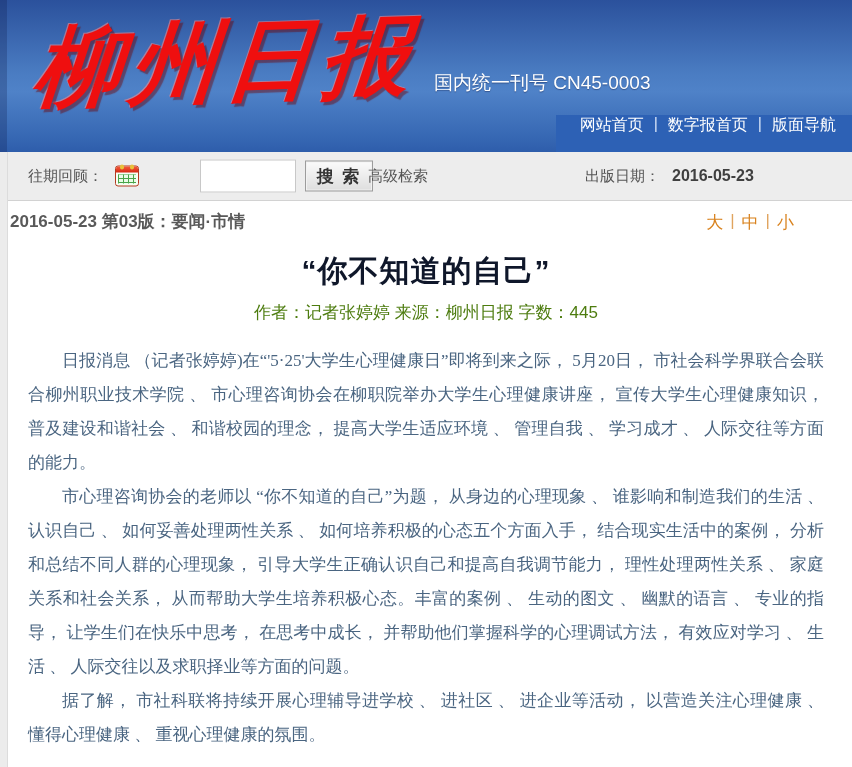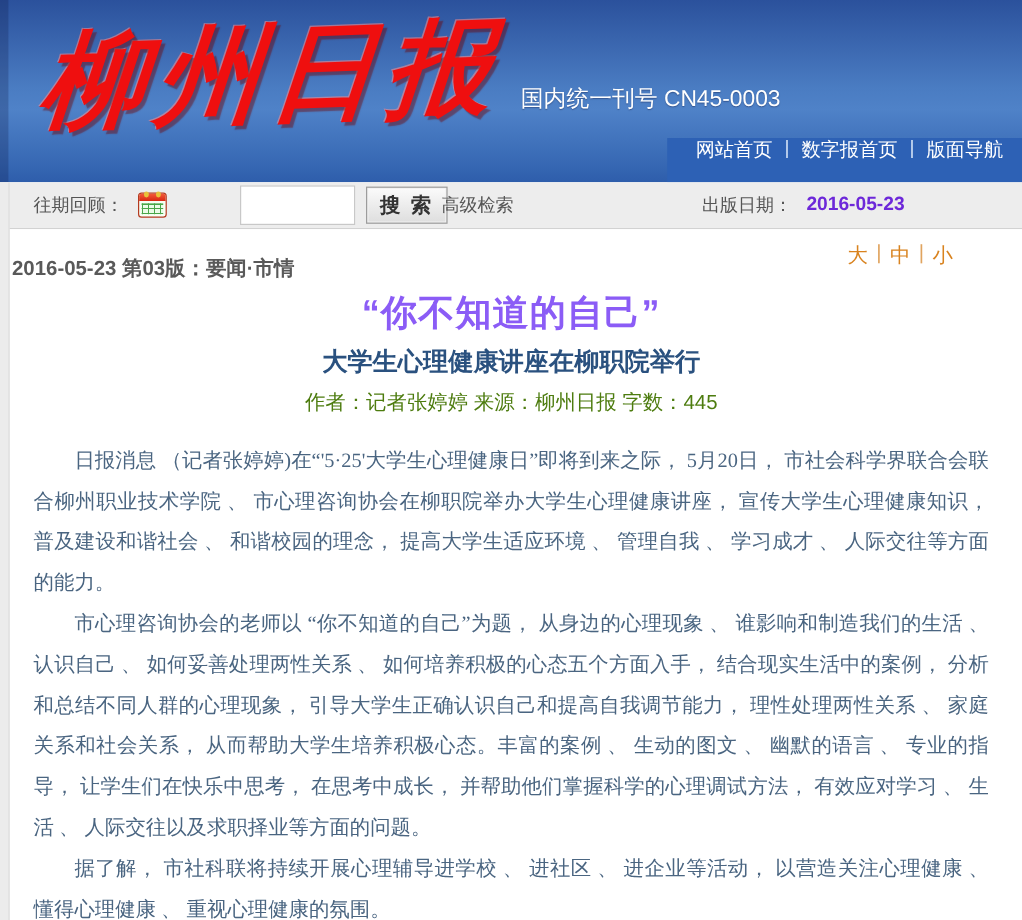--- a/index.html
+++ b/index.html
@@ -22,21 +22,21 @@
     color:#fff; font-size:16px; }
   .mast-nav a { color:#fff; text-decoration:none; cursor:pointer; }
   .mast-nav .sep { color:#d4e2f7; }
 
   
   .below { position:relative; width:852px; height:615px; background:#fff; }
   .below::before { content:""; position:absolute; left:0; top:0; bottom:0; width:7px;
     background:#ececec; border-right:1px solid #dcdcdc; z-index:5; }
 
   
-  .toolbar { position:relative; height:39px; background:#ededed;
+  .toolbar { position:relative; height:49px; background:#ededed;
     border-bottom:1px solid #d2d2d2; font-size:15px; color:#555; }
   .toolbar > * { position:absolute; top:50%; transform:translateY(-50%); }
   .tb-archive-label { left:28px; }
   .cal-icon { left:115px; width:24px; height:21px; display:inline-block; position:absolute;
     background:#f6fff4; border:1px solid #b43a20; border-radius:3px; }
   .cal-top { position:absolute; top:0; left:0; right:0; height:6px;
     background:linear-gradient(180deg,#f25a3a,#d82712); border-radius:2px 2px 0 0; }
   .cal-top::before, .cal-top::after { content:""; position:absolute; top:-2px; width:4px; height:5px;
     background:#e8c23a; border-radius:2px; }
   .cal-top::before { left:4px; } .cal-top::after { right:4px; }
@@ -46,34 +46,34 @@
       repeating-linear-gradient(to bottom, #49a549 0 1px, transparent 1px 4px),
       #eafbe7; }
   .tb-search-input { left:200px; width:96px; height:33px; border:1px solid #c8c8c8;
     background:#fff; padding:0 6px; font-size:15px; }
   .tb-search-button { left:305px; width:68px; height:31px;
     background:linear-gradient(180deg,#fbfbfb,#dedede); border:1px solid #9c9c9c;
     box-shadow: inset 0 0 0 1px #f2f2f2; font-size:17px; font-weight:bold; color:#333;
     letter-spacing:2px; cursor:pointer; font-family:"Liberation Sans",sans-serif; }
   .tb-advanced { left:368px; cursor:pointer; }
   .tb-pubdate-label { left:585px; }
-  .tb-pubdate-value { left:672px; font-weight:bold; color:#6d28d9; font-size:16px; }
+  .tb-pubdate-value { left:672px; font-weight:bold; color:#404040; font-size:16px; }
 
   
   .infobar { position:relative; height:42px; background:#fff; }
-  .edition { position:absolute; left:10px; top:9px; font-size:17px; font-weight:bold; color:#595959;margin-top:12px; }
+  .edition { position:absolute; left:10px; top:9px; font-size:17px; font-weight:bold; color:#595959; }
   .fontsize { position:absolute; right:58px; top:10px; font-size:17px; color:#d9831f;
     display:flex; gap:7px; }
   .fontsize span { cursor:pointer; }
   .fontsize .fsep { color:#e0a45f; cursor:default; }
 
   
   article { padding:0 28px; }
   .title { margin-top:8px; text-align:center; font-size:30px; font-weight:bold;
-    color:#8b5cf6; letter-spacing:1px; }
+    color:#0f172a; letter-spacing:1px; }
   .subtitle { margin-top:5px; text-align:center; font-size:21px; font-weight:bold; color:#2a517f; }
   .meta { margin-top:9px; text-align:center; font-size:17px; color:#4d7c0f; }
   .body { margin-top:20px; font-size:17px; line-height:34px; color:#4a6581;
     text-align:justify; font-family:"Liberation Serif", serif; }
   .body p { margin:0; text-indent:2em; }
 </style>
 </head>
 <body>
 
 <header class="masthead">
@@ -112,21 +112,20 @@
       <span>大</span>
       <span class="fsep">|</span>
       <span>中</span>
       <span class="fsep">|</span>
       <span>小</span>
     </div>
   </div>
 
   <article>
     <h1 class="title">“你不知道的自己”</h1>
-    <h2 class="subtitle">大学生心理健康讲座在柳职院举行</h2>
     <div class="meta">作者：记者张婷婷 来源：柳州日报 字数：445</div>
     <div class="body">
       <p>日报消息 （记者张婷婷)在“'5·25'大学生心理健康日”即将到来之际， 5月20日， 市社会科学界联合会联合柳州职业技术学院 、 市心理咨询协会在柳职院举办大学生心理健康讲座， 宣传大学生心理健康知识， 普及建设和谐社会 、 和谐校园的理念， 提高大学生适应环境 、 管理自我 、 学习成才 、 人际交往等方面的能力。</p>
       <p>市心理咨询协会的老师以 “你不知道的自己”为题， 从身边的心理现象 、 谁影响和制造我们的生活 、 认识自己 、 如何妥善处理两性关系 、 如何培养积极的心态五个方面入手， 结合现实生活中的案例， 分析和总结不同人群的心理现象， 引导大学生正确认识自己和提高自我调节能力， 理性处理两性关系 、 家庭关系和社会关系， 从而帮助大学生培养积极心态。丰富的案例 、 生动的图文 、 幽默的语言 、 专业的指导， 让学生们在快乐中思考， 在思考中成长， 并帮助他们掌握科学的心理调试方法， 有效应对学习 、 生活 、 人际交往以及求职择业等方面的问题。</p>
       <p>据了解， 市社科联将持续开展心理辅导进学校 、 进社区 、 进企业等活动， 以营造关注心理健康 、 懂得心理健康 、 重视心理健康的氛围。</p>
     </div>
   </article>
 
 </div>
 

